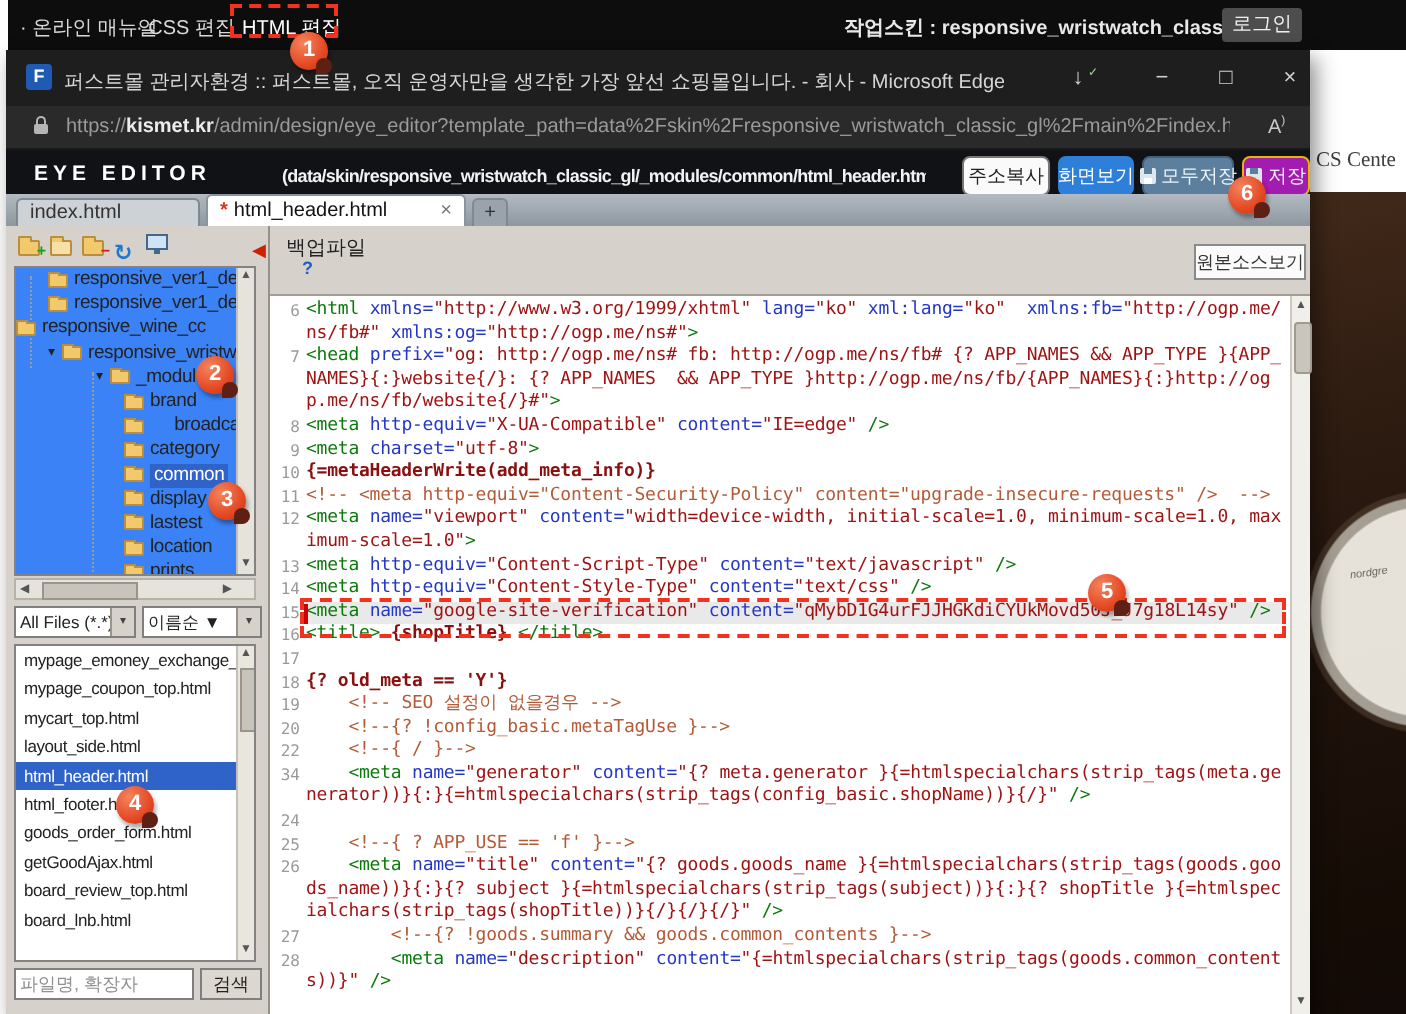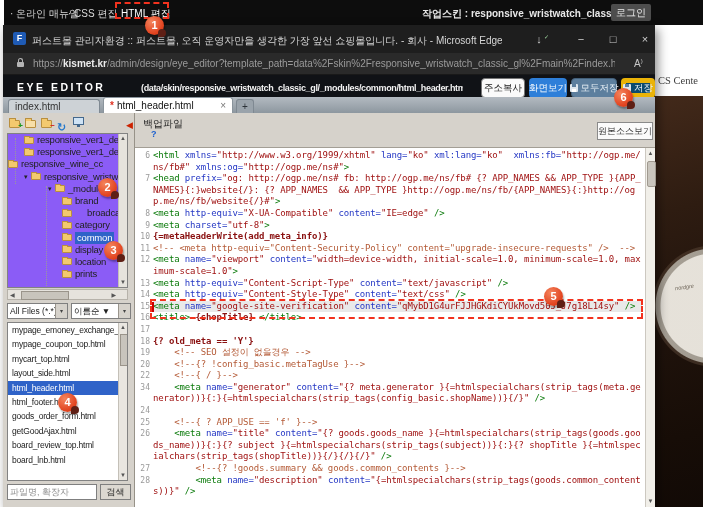--- a/index.html
+++ b/index.html
@@ -39,21 +39,21 @@
   
   .eye-bar{left:3px;top:75px;width:652px;height:22px;background:#101216}
   .eye-brand{position:absolute;left:14px;top:6px;color:#fff;font-size:10.5px;font-weight:600;letter-spacing:2.5px}
   .eye-path{position:absolute;left:138px;top:7px;width:322px;color:#f2f2f2;font-size:9px;font-weight:bold;
             letter-spacing:-0.35px;white-space:nowrap;overflow:hidden}
   .bar-btn{position:absolute;top:3px;height:20px;font-size:9.5px;display:flex;align-items:center;justify-content:center;
            box-sizing:border-box;border-radius:4px;white-space:nowrap}
   .btn-copy{left:478px;width:44px;background:#fafafa;border:1px solid #777;color:#222}
   .btn-preview{left:526px;width:38px;background:#2e7fd9;color:#fff}
   .btn-saveall{left:568px;width:46px;background:#5d7f9e;border:1px solid #44607a;color:#eaf1f7}
-  .btn-save{left:618px;width:34px;background:#0c4a6e;border:5px solid #eab308;color:#eaf1f7}
+  .btn-save{left:618px;width:34px;background:#a21caf;border:1px solid #eab308;color:#eaf1f7}
   .floppy{width:8px;height:8px;background:#dfe7ee;border-radius:1px;position:relative;display:inline-block;margin-right:3px;flex:none}
   .floppy:before{content:"";position:absolute;top:0;left:2px;width:4px;height:3px;background:#5d7f9e}
   .floppy:after{content:"";position:absolute;bottom:0;left:2px;width:4px;height:3px;background:#fff}
   
   .tab-strip{left:3px;top:97px;width:652px;height:16px;background:linear-gradient(#b3bac1,#8d979f)}
   .tab{position:absolute;box-sizing:border-box;font-size:10px;display:flex;align-items:center;padding:0 6px;
        border:1px solid #7f8992;border-bottom:none;border-radius:3px 3px 0 0;white-space:nowrap}
   .tab-inactive{left:5px;top:2px;width:92px;height:14px;background:#cdd2d6;color:#333}
   .tab-active{left:100px;top:0;width:130px;height:16px;background:#fff;color:#111;border-color:#8a949c}
   .tab-star{color:#e03020;font-weight:bold;margin-right:3px}
@@ -63,21 +63,21 @@
   .left-panel{left:3px;top:113px;width:132px;height:394px;background:#d6d2cb;border-right:1px solid #979288;box-sizing:border-box}
   .tool-row{position:absolute;left:6px;top:4px;display:flex;gap:3px}
   .tico{width:13px;height:11px;position:relative}
   .fold-base{position:absolute;left:0;bottom:0;width:11px;height:8px;background:#f3c96e;border:1px solid #b98f3e;border-radius:1px;box-sizing:border-box}
   .fold-base:before{content:"";position:absolute;top:-3px;left:-1px;width:5px;height:2px;background:#f3c96e;border:1px solid #b98f3e;border-bottom:none;border-radius:1px 1px 0 0}
   .badge{position:absolute;right:-1px;bottom:-2px;font-size:8px;font-weight:bold;line-height:8px}
   .badge-plus{color:#1d9a1d}.badge-minus{color:#d21d1d}
   .refresh-ico{font-size:11px;line-height:11px;color:#2277cc;font-weight:bold}
   .monitor-ico{position:absolute;left:0;top:0;width:11px;height:8px;background:#cfe3f5;border:1px solid #44688c;box-sizing:border-box}
   .monitor-ico:after{content:"";position:absolute;left:3px;bottom:-3px;width:3px;height:2px;background:#44688c}
-  .tree-box{position:absolute;left:4px;top:20px;width:121px;height:155px;background:#8b5cf6;border:1px solid #828282;
+  .tree-box{position:absolute;left:4px;top:20px;width:121px;height:155px;background:#3b82f6;border:1px solid #828282;
             box-sizing:border-box;overflow:hidden}
   .tguide{position:absolute;border-left:1px dotted #9a9a9a;width:0}
   .trow{height:12.2px;line-height:12.2px;font-size:9.5px;letter-spacing:-0.2px;white-space:nowrap;overflow:hidden;color:#222;display:flex;align-items:center}
   .trow .exp{font-size:7px;color:#222;width:7px;flex:none}
   .tfold{width:10px;height:7px;background:#f3c96e;border:1px solid #b98f3e;border-radius:1px;margin-right:3px;flex:none;box-sizing:border-box;position:relative}
   .tfold:before{content:"";position:absolute;top:-2px;left:-1px;width:4px;height:1px;background:#f3c96e;border:1px solid #b98f3e;border-bottom:none}
   .trow.sel .tlabel{background:#2f63c8;color:#fff;padding:0 2px}
   .tree-scroll{position:absolute;right:0;top:0;width:9px;height:100%;background:#e6e3dd;border-left:1px solid #c4c0b8;box-sizing:border-box}
   .scroll-arrow{position:absolute;left:0;width:100%;text-align:center;font-size:6px;color:#555;line-height:9px}
   .hscroll{position:absolute;left:4px;top:176px;width:121px;height:11px;background:#e6e3dd;border:1px solid #b6b2aa;box-sizing:border-box}
@@ -250,20 +250,24 @@
       <div class="trow sel" style="padding-left: 54px;">
         <span class="tfold"></span>
         <span class="tlabel">common</span>
       </div>
       <div class="trow" style="padding-left: 54px;">
         <span class="tfold"></span>
         <span class="tlabel">display</span>
       </div>
       <div class="trow" style="padding-left: 54px;">
         <span class="tfold"></span>
+        <span class="tlabel">lastest</span>
+      </div>
+      <div class="trow" style="padding-left: 54px;">
+        <span class="tfold"></span>
         <span class="tlabel">location</span>
       </div>
       <div class="trow" style="padding-left: 54px;">
         <span class="tfold"></span>
         <span class="tlabel">prints</span>
       </div>
     </div>
 
   <div class="hscroll">
     <span class="harrow" style="left:2px">◀</span>

